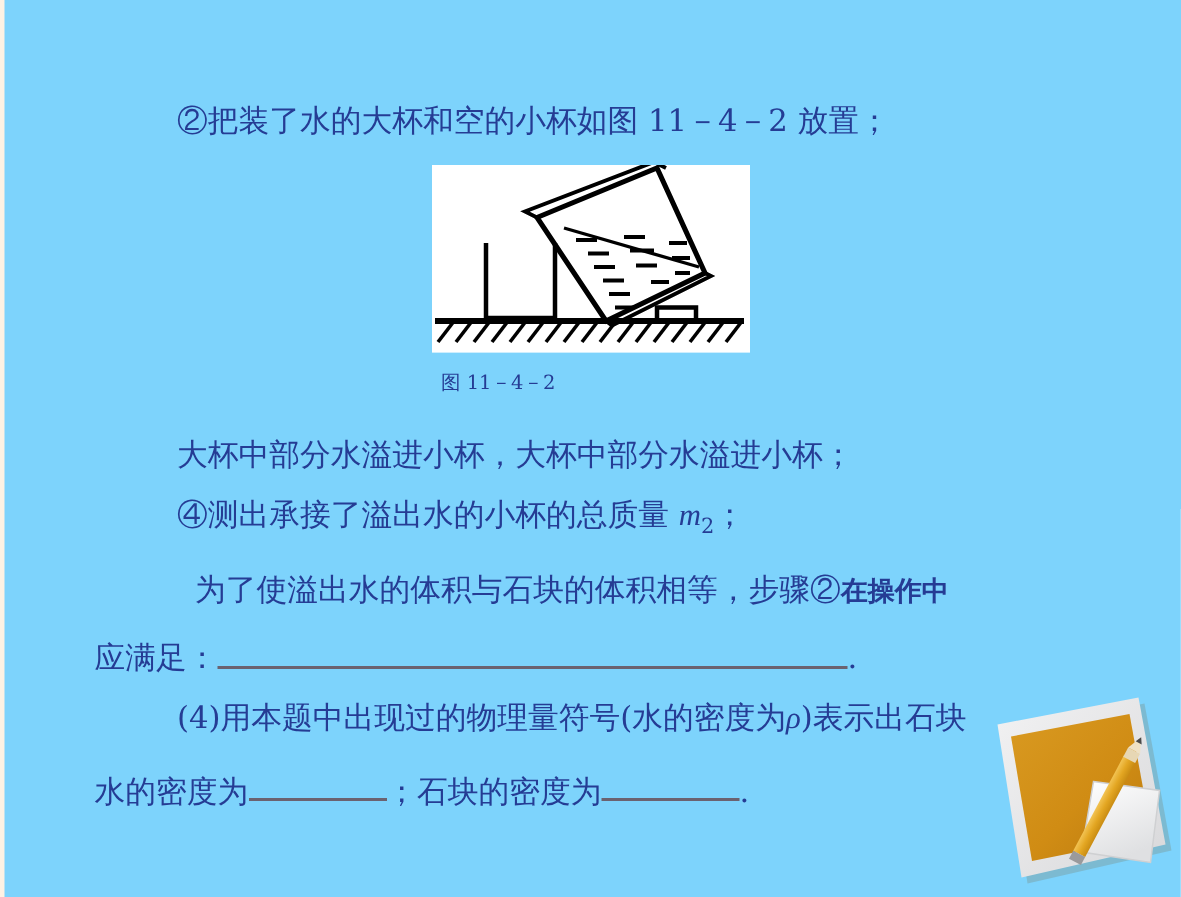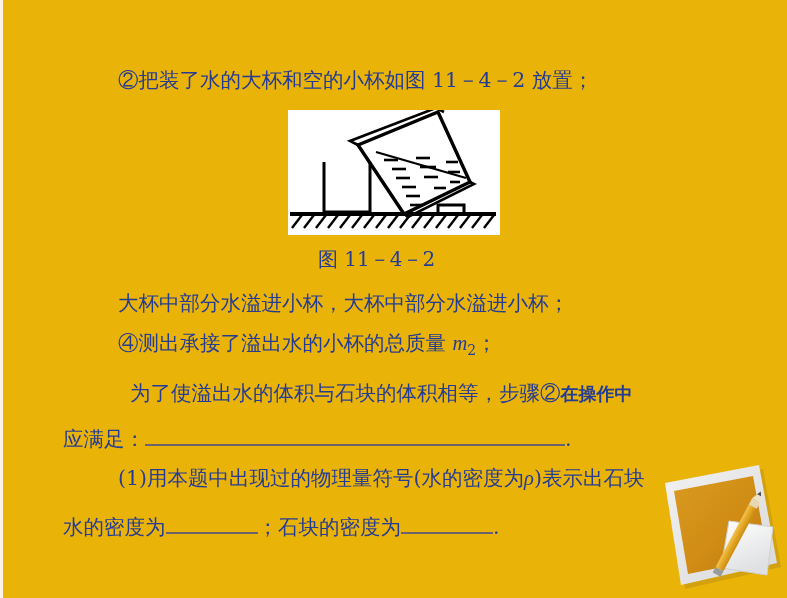--- a/index.html
+++ b/index.html
@@ -12,21 +12,21 @@
     overflow: hidden;
     background: #ffffff;
     font-family: "Liberation Serif", "DejaVu Serif", serif;
   }
   #slide {
     position: absolute;
     left: 0;
     top: 0;
     width: 787px;
     height: 598px;
-    background: #eab308;
+    background: #7dd3fc;
     overflow: hidden;
   }
   #slide::before {
     content: "";
     position: absolute;
     left: 0; top: 0;
     width: 3px; height: 598px;
     background: #fdf2e4;
     z-index: 2;
   }
@@ -142,38 +142,38 @@
           <line x1="148" y1="118" x2="158" y2="105"></line>
           <line x1="160" y1="118" x2="170" y2="105"></line>
           <line x1="172" y1="118" x2="182" y2="105"></line>
           <line x1="184" y1="118" x2="194" y2="105"></line>
           <line x1="196" y1="118" x2="206" y2="105"></line>
         </g>
       </g>
     </svg>
   </div>
 
-  <div class="line cn" style="left:318px; top:249px; font-size:20px;">图 11－4－2</div>
+  <div class="line cn" style="left:294px; top:249px; font-size:13px;">图 11－4－2</div>
 
   <div class="line cn" style="left:118px; top:293px;">大杯中部分水溢进小杯，大杯中部分水溢进小杯；</div>
 
   <div class="line cn" style="left:118px; top:333px;">
     <span>④测出承接了溢出水的小杯的总质量 </span><span class="ital">m</span><span class="sub">2</span><span>；</span>
   </div>
 
   <div class="line cn" style="left:130px; top:383px;">
     <span>为了使溢出水的体积与石块的体积相等，步骤②</span><span class="bold">在操作中</span>
   </div>
 
   <div class="line cn" style="left:63px; top:423px;">
     <span>应满足：</span><span class="blank blank-long"></span><span>.</span>
   </div>
 
   <div class="line cn" style="left:118px; top:468px;">
-    <span>(1)用本题中出现过的物理量符号(水的密度为</span><span class="ital">ρ</span><span>)表示出石块</span>
+    <span>(4)用本题中出现过的物理量符号(水的密度为</span><span class="ital">ρ</span><span>)表示出石块</span>
   </div>
 
   <div class="line cn" style="left:63px; top:513px;">
     <span>水的密度为</span><span class="blank blank-short"></span><span>；石块的密度为</span><span class="blank blank-short"></span><span>.</span>
   </div>
 
   <div id="notebook">
     <svg width="132" height="135" viewBox="0 0 132 135" xmlns="http://www.w3.org/2000/svg">
       <defs>
         <linearGradient id="coverGrad" x1="0" y1="0" x2="1" y2="1">

